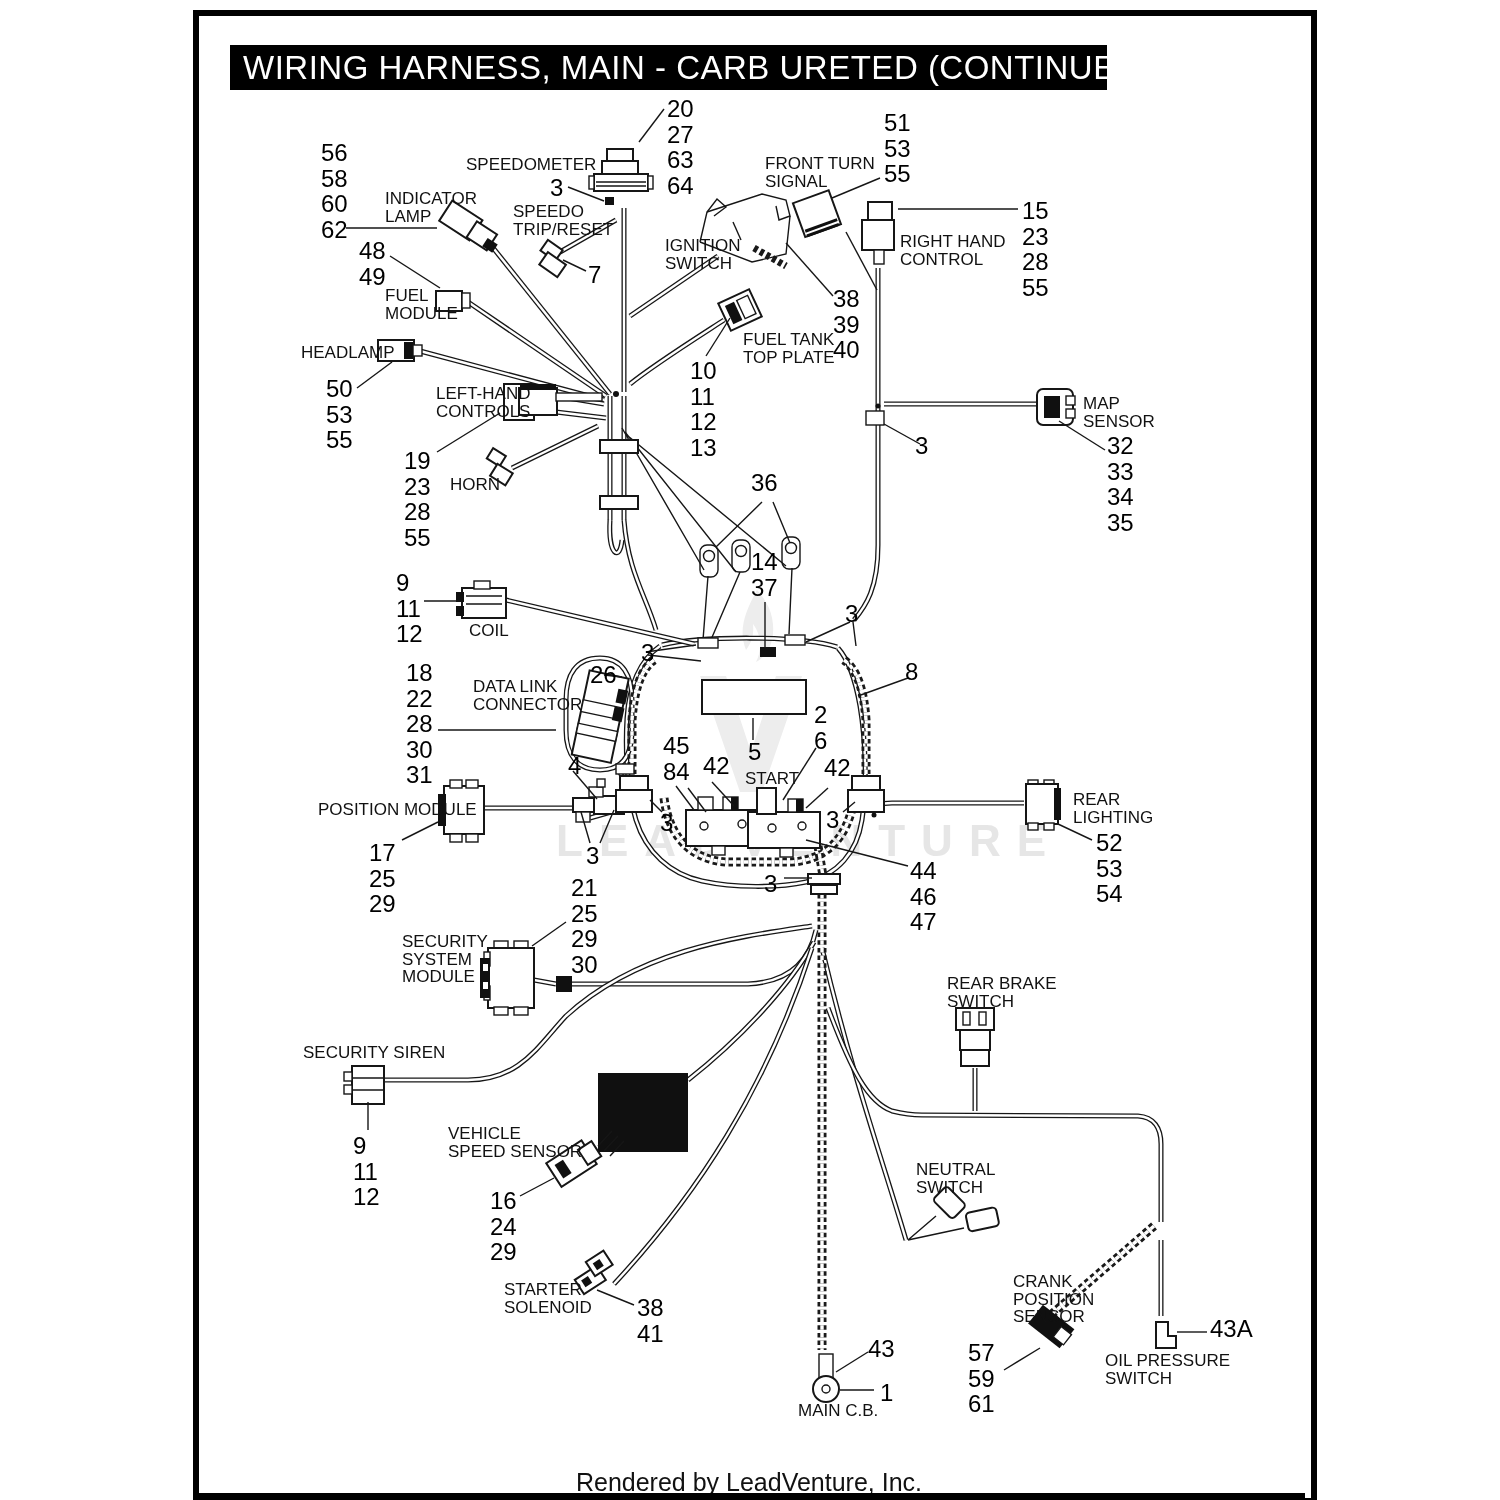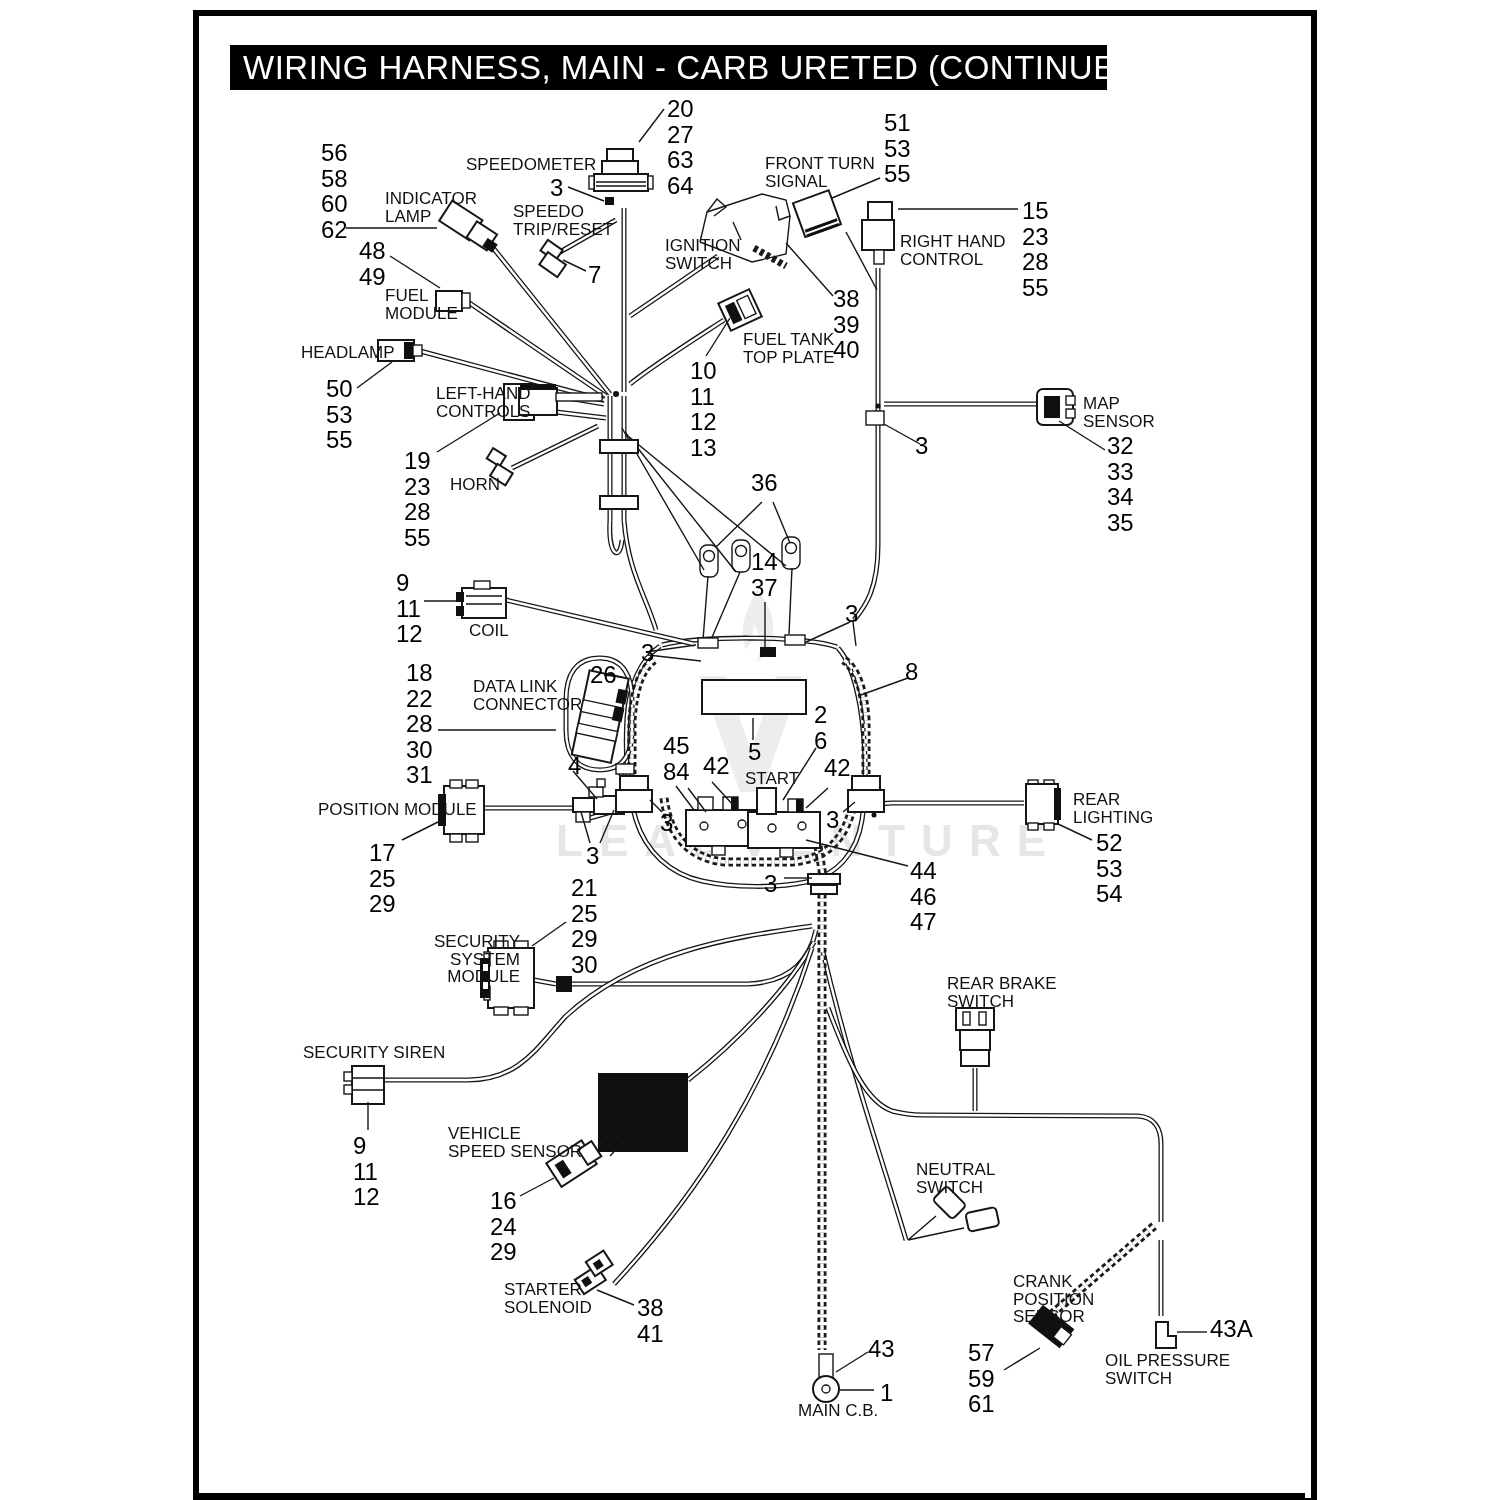--- a/index.html
+++ b/index.html
@@ -9,21 +9,21 @@
          border:6px solid #000;background:#fff;}
   #titlebar{position:absolute;left:230px;top:45px;width:877px;height:45px;background:#000;}
   #titlebar span{display:block;color:#fff;font-size:33px;line-height:45px;padding-left:13px;
          letter-spacing:.5px;white-space:nowrap;}
   #footer{position:absolute;left:193px;top:1468px;width:1112px;text-align:center;
          font-size:25px;color:#111;}
   #botbar{position:absolute;left:193px;top:1493px;width:1112px;height:7px;background:#000;}
   svg{position:absolute;left:0;top:0;}
   .n{position:absolute;font-size:17px;line-height:17.5px;white-space:pre-line;color:#111;}
   .p{position:absolute;font-size:24px;line-height:25.5px;white-space:pre-line;color:#000000;}
-  .ctr{text-align:right;}
+  .ctr{text-align:left;}
   
   .tube{fill:none;stroke:#161616;stroke-width:5;}
   .tubein{fill:none;stroke:#fff;stroke-width:2.4;}
   .cd{fill:none;stroke:#1a1a1a;stroke-width:9;stroke-dasharray:4.5 3.2;}
   .cdin{fill:none;stroke:#fff;stroke-width:3.4;stroke-dasharray:4.5 3.2;}
   .cds{fill:none;stroke:#1a1a1a;stroke-width:7;stroke-dasharray:4 3;}
   .ln{fill:none;stroke:#161616;stroke-width:1.4;}
   .bx{fill:#fff;stroke:#161616;stroke-width:2;}
   .bx1{fill:#fff;stroke:#161616;stroke-width:1.4;}
   .bk{fill:#101010;stroke:none;}
@@ -524,14 +524,15 @@
   <div class="p" style="left:968px;top:1340px">57
 59
 61</div>
   <div class="n" style="left:1105px;top:1352px">OIL PRESSURE
 SWITCH</div>
   <div class="p" style="left:1210px;top:1316px">43A</div>
   <div class="p" style="left:868px;top:1336px">43</div>
   <div class="p" style="left:880px;top:1380px">1</div>
   <div class="n" style="left:798px;top:1402px">MAIN C.B.</div>
 
+  <div id="footer">Rendered by LeadVenture, Inc.</div>
   <div id="botbar"></div>
 </div>
 
 </body></html>

